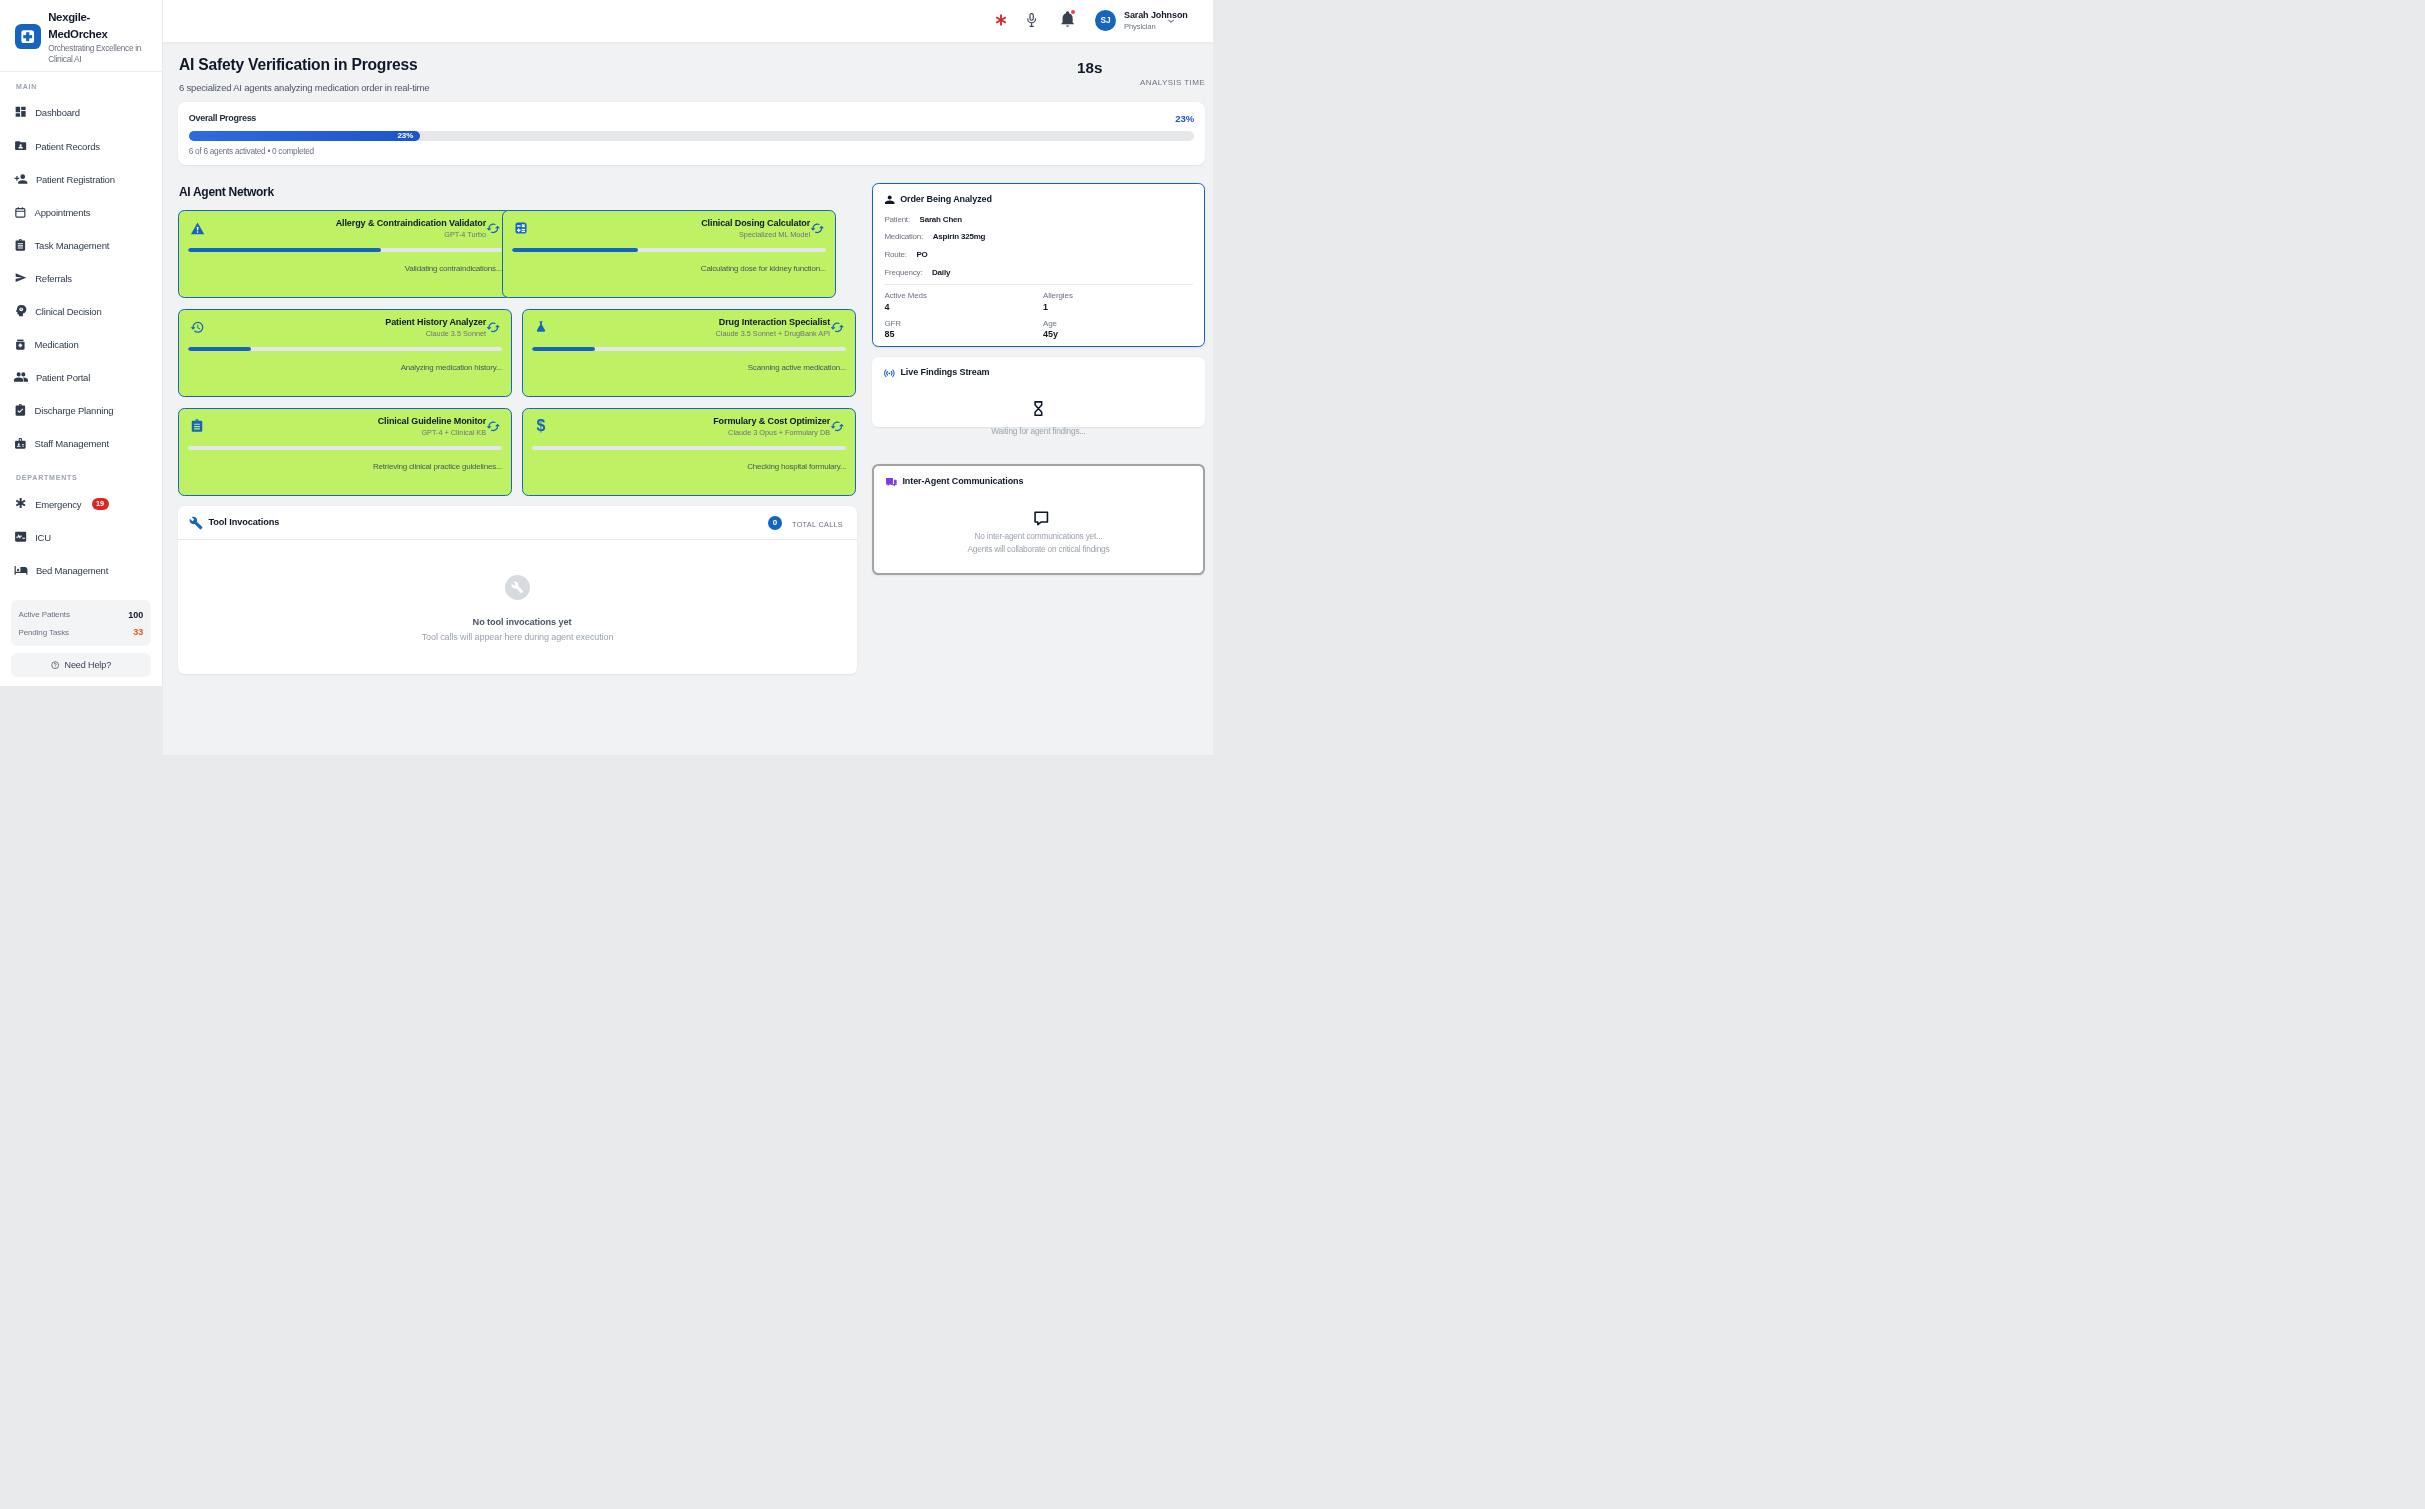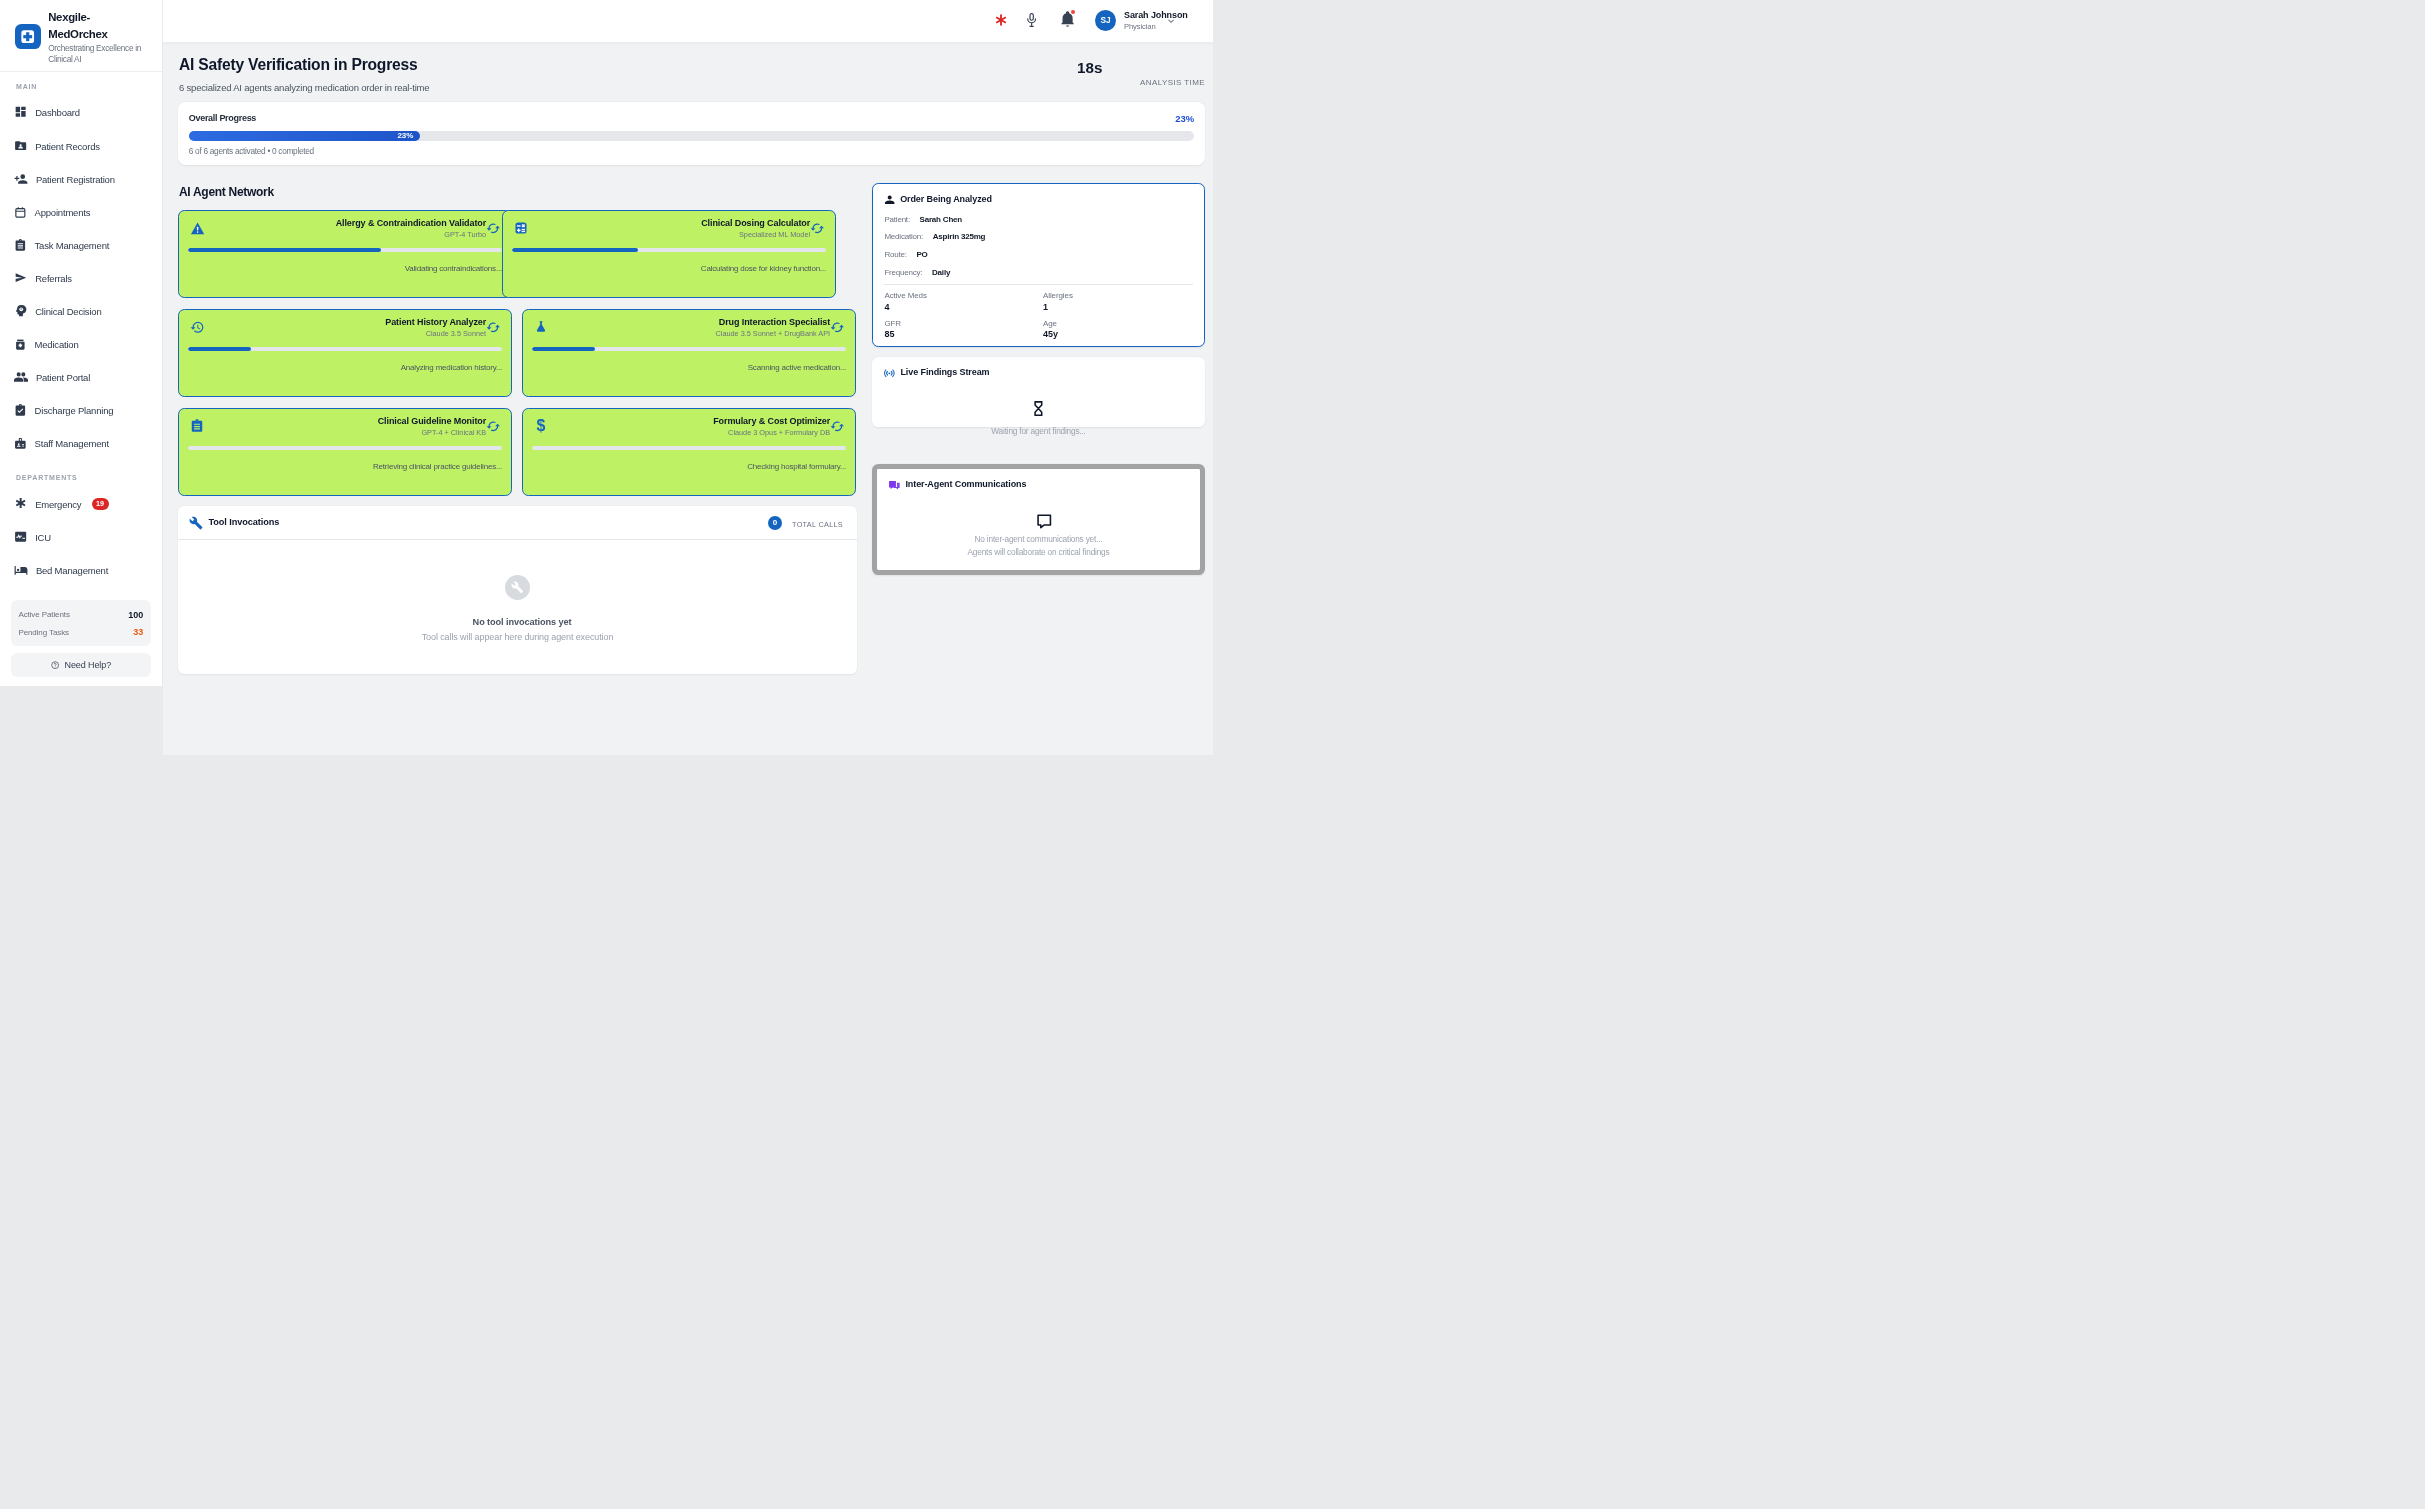--- a/index.html
+++ b/index.html
@@ -67,21 +67,21 @@
 .rcard{position:absolute;left:872px;width:333px;background:#fff;border-radius:6.4px;z-index:6;}
 .rc-hdr{display:flex;align-items:flex-start;padding:10.2px 10.2px 0 11.4px;}
 .rc-hdr .rt{margin-left:4.4px;font-size:9px;letter-spacing:-0.1px;font-weight:bold;color:#0f172a;}
 .order{top:183px;height:164px;border:1.3px solid #1565c0;box-shadow:0 0.6px 1.9px rgba(0,0,0,.07);}
 .order-row{position:absolute;left:11.4px;font-size:8px;letter-spacing:-0.2px;color:#6b7280;}
 .order-row b{color:#111827;font-weight:bold;margin-left:7.6px;}
 .order-div{position:absolute;left:11.4px;top:100px;width:309px;height:0.6px;background:#e5e7eb;}
 .ostat-l{position:absolute;font-size:8px;letter-spacing:-0.1px;color:#6b7280;}
 .ostat-v{position:absolute;font-size:9px;font-weight:bold;color:#111827;}
 .live{top:357px;height:70px;box-shadow:0 0.6px 1.9px rgba(0,0,0,.07);}
-.inter{top:464px;height:111px;border:5px solid #a3a3a3;box-shadow:0 0.6px 1.9px rgba(0,0,0,.07);}
+.inter{top:464px;height:111px;border:2px solid #a3a3a3;box-shadow:0 0.6px 1.9px rgba(0,0,0,.07);}
 .center-msg{position:absolute;width:100%;text-align:center;color:#9ca3af;font-size:8.3px;letter-spacing:-0.2px;}
 </style>
 </head>
 <body>
 <div class="main-bg"></div>
 <div class="h1">AI Safety Verification in Progress</div>
 <div class="subtitle">6 specialized AI agents analyzing medication order in real-time</div>
 <div class="timer">18s</div>
 <div class="timer-lbl">ANALYSIS TIME</div>
 <div class="overall-card">

